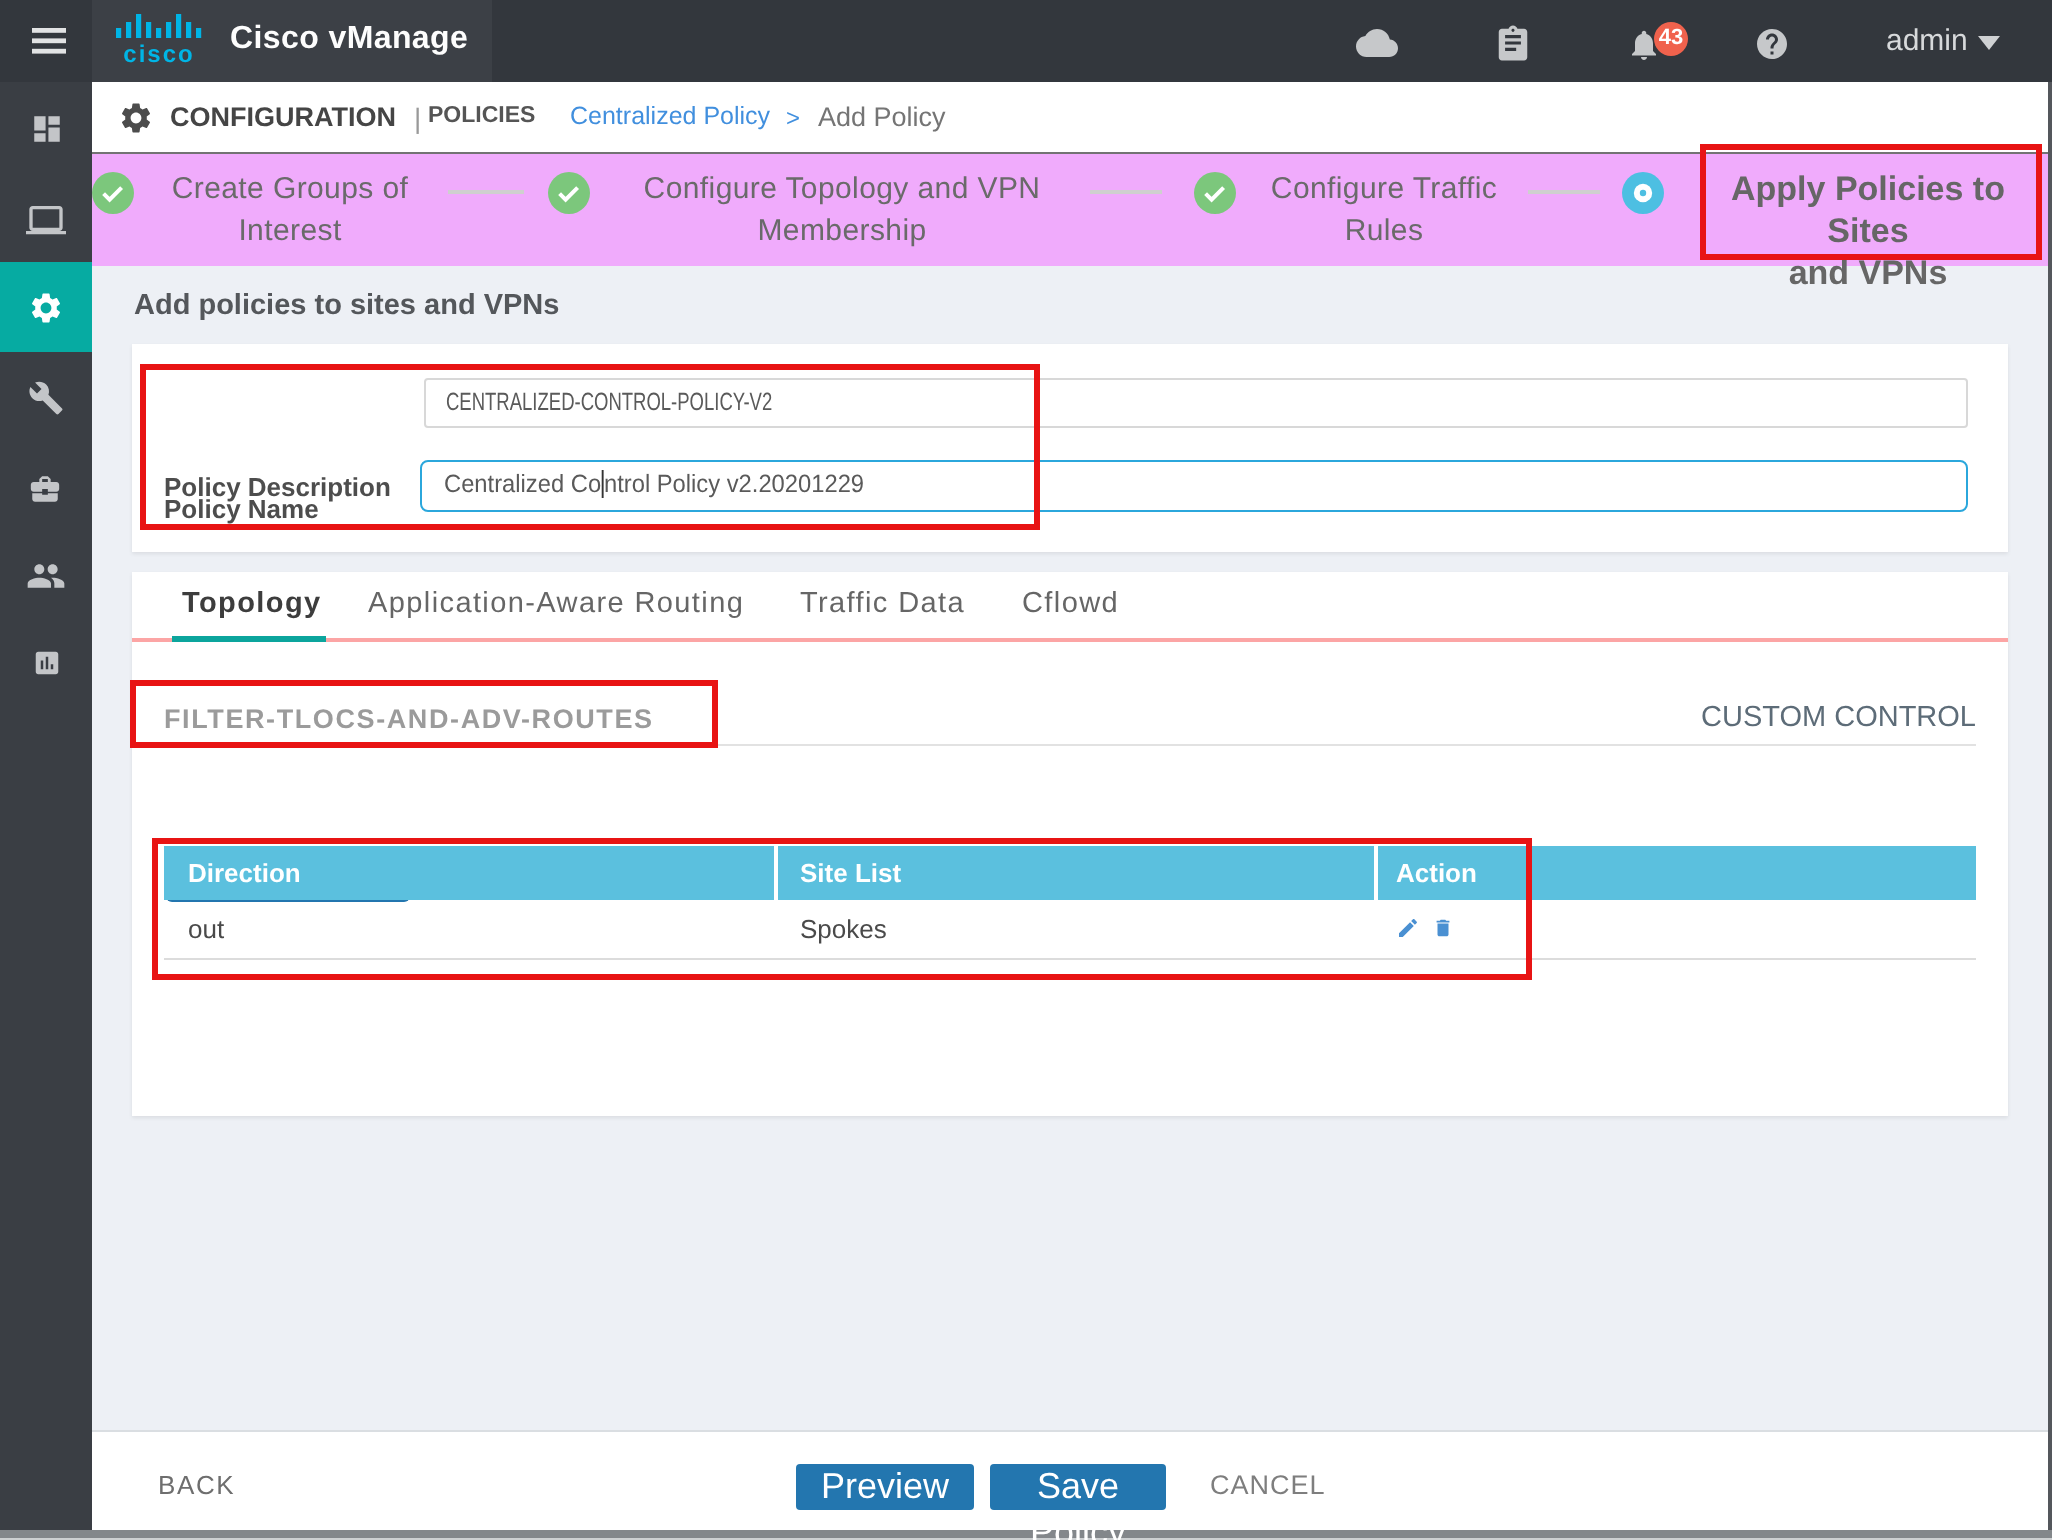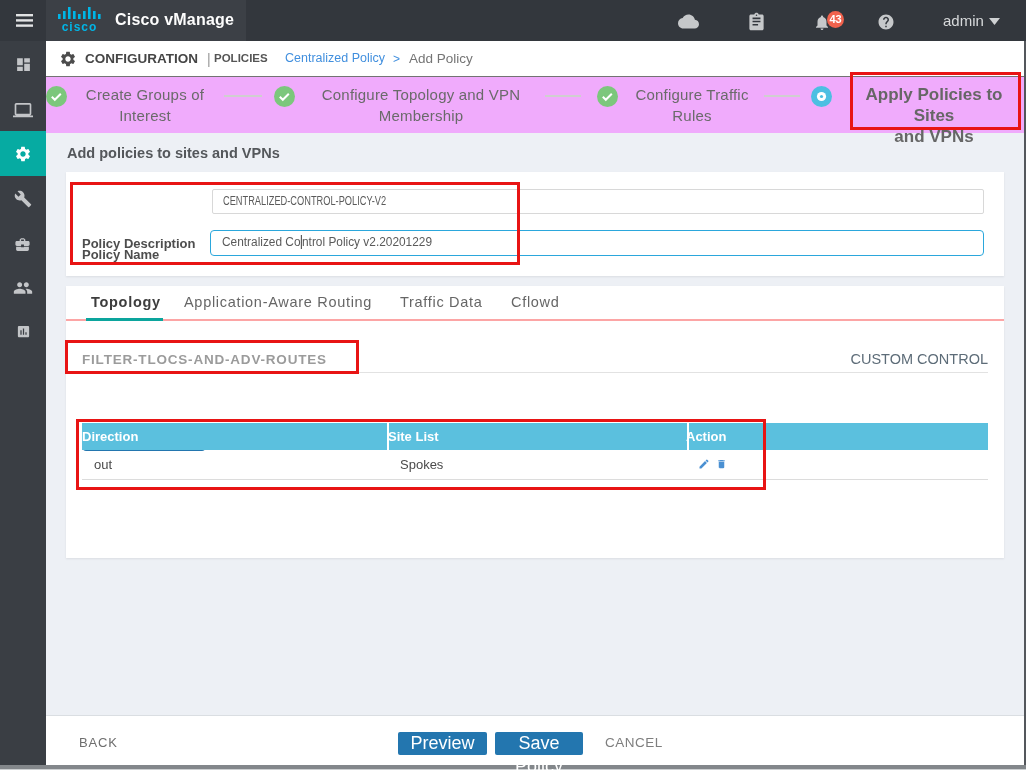--- a/index.html
+++ b/index.html
@@ -36,21 +36,21 @@
   .fval { display:inline-block; transform-origin:0 50%; }
   #card2 { position:absolute; left:20px; top:245px; width:938px; height:272px; background:#fff; box-shadow:0 1px 2px rgba(0,0,0,0.08); }
   #tabs { position:absolute; left:0; top:0; width:938px; height:35px; border-bottom:2px solid #fca5a5; }
   .tab { position:absolute; top:0; height:35px; line-height:33px; font-size:14.5px; color:#666; letter-spacing:0.7px; }
   #tab-active { font-weight:700; color:#3d3d3d; border-bottom:3px solid #0ca59d; }
   #filtrow  { position:absolute; left:16px; top:48px; width:906px; height:39px; border-bottom:1px solid #e2e2e2; }
   #filtname { position:absolute; left:0; top:18px; font-size:13.5px; font-weight:700; color:#9b9b9b; letter-spacing:0.8px; }
   #customctl { position:absolute; right:0; top:17px; font-size:14.5px; color:#5d6c78; }
   #newbtn { position:absolute; left:17px; top:101px; width:122px; height:24px; background:#2376af; border-radius:3px; color:#fff; font-size:13px; font-weight:700; line-height:24px;margin-top:40px; }
   #tblhead { position:absolute; left:16px; top:137px; width:906px; height:27px; background:#5bc0de; color:#fff; font-size:13px; font-weight:700; line-height:27px; }
-  .th { position:absolute; top:0; }
+  .th { position:absolute; top:0; padding-left:12px; }
   .colsep { position:absolute; top:0; width:2px; height:27px; background:#fff; }
   #tblrow { position:absolute; left:16px; top:164px; width:906px; height:30px; border-bottom:1px solid #dcdcdc; font-size:13px; color:#4a4a4a; line-height:29px; }
 
   
   .redbox { position:absolute; border:3px solid #e81414; }
 
   
   #footer { position:absolute; left:0; top:674px; width:978px; height:50px; background:#fff; border-top:1px solid #dadee2; }
   .btn { position:absolute; top:16px; height:23px; background:#2376af; border-radius:2px; color:#fff; font-size:18px; font-weight:400; text-align:center; line-height:23px; }
 </style>

